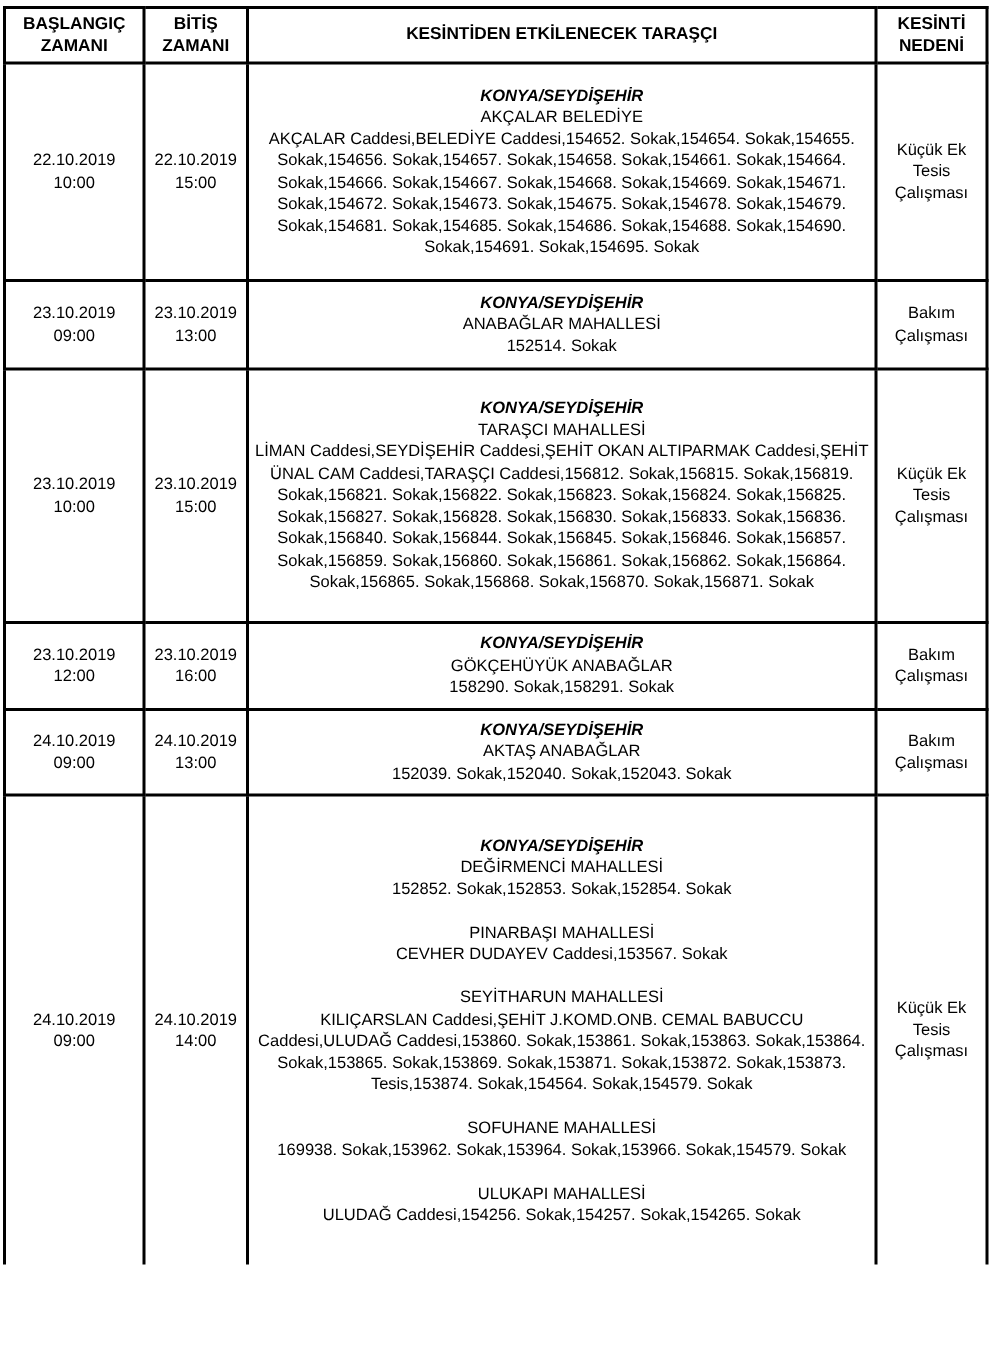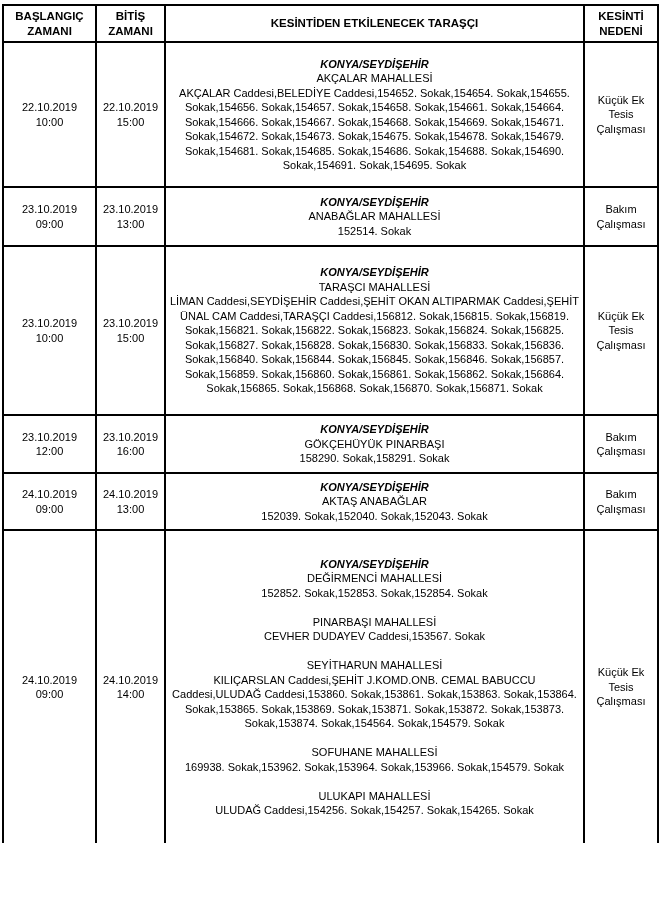--- a/index.html
+++ b/index.html
@@ -83,21 +83,21 @@
     </thead>
     <tbody>
         <tr class="row-0">
           <td class="time-cell">22.10.2019
 10:00</td>
           <td class="time-cell">22.10.2019
 15:00</td>
           <td class="regions">
             <div class="city">KONYA/SEYDİŞEHİR</div>
             <div class="area">
-              <div class="area-name">AKÇALAR MAHALLESİ</div>
+              <div class="area-name">AKÇALAR BELEDİYE</div>
               <div class="streets">AKÇALAR Caddesi,BELEDİYE Caddesi,154652. Sokak,154654. Sokak,154655. Sokak,154656. Sokak,154657. Sokak,154658. Sokak,154661. Sokak,154664. Sokak,154666. Sokak,154667. Sokak,154668. Sokak,154669. Sokak,154671. Sokak,154672. Sokak,154673. Sokak,154675. Sokak,154678. Sokak,154679. Sokak,154681. Sokak,154685. Sokak,154686. Sokak,154688. Sokak,154690. Sokak,154691. Sokak,154695. Sokak</div>
             </div>
           </td>
           <td class="reason">Küçük Ek Tesis Çalışması</td>
         </tr>
         <tr class="row-1">
           <td class="time-cell">23.10.2019
 09:00</td>
           <td class="time-cell">23.10.2019
 13:00</td>
@@ -125,21 +125,21 @@
           <td class="reason">Küçük Ek Tesis Çalışması</td>
         </tr>
         <tr class="row-3">
           <td class="time-cell">23.10.2019
 12:00</td>
           <td class="time-cell">23.10.2019
 16:00</td>
           <td class="regions">
             <div class="city">KONYA/SEYDİŞEHİR</div>
             <div class="area">
-              <div class="area-name">GÖKÇEHÜYÜK PINARBAŞI</div>
+              <div class="area-name">GÖKÇEHÜYÜK ANABAĞLAR</div>
               <div class="streets">158290. Sokak,158291. Sokak</div>
             </div>
           </td>
           <td class="reason">Bakım Çalışması</td>
         </tr>
         <tr class="row-4">
           <td class="time-cell">24.10.2019
 09:00</td>
           <td class="time-cell">24.10.2019
 13:00</td>
@@ -162,21 +162,21 @@
             <div class="area">
               <div class="area-name">DEĞİRMENCİ MAHALLESİ</div>
               <div class="streets">152852. Sokak,152853. Sokak,152854. Sokak</div>
             </div>
             <div class="area gap">
               <div class="area-name">PINARBAŞI MAHALLESİ</div>
               <div class="streets">CEVHER DUDAYEV Caddesi,153567. Sokak</div>
             </div>
             <div class="area gap">
               <div class="area-name">SEYİTHARUN MAHALLESİ</div>
-              <div class="streets">KILIÇARSLAN Caddesi,ŞEHİT J.KOMD.ONB. CEMAL BABUCCU Caddesi,ULUDAĞ Caddesi,153860. Sokak,153861. Sokak,153863. Sokak,153864. Sokak,153865. Sokak,153869. Sokak,153871. Sokak,153872. Sokak,153873. Sokak,153874. Sokak,154564. Sokak,154579. Sokak</div>
+              <div class="streets">KILIÇARSLAN Caddesi,ŞEHİT J.KOMD.ONB. CEMAL BABUCCU Caddesi,ULUDAĞ Caddesi,153860. Sokak,153861. Sokak,153863. Sokak,153864. Sokak,153865. Sokak,153869. Sokak,153871. Sokak,153872. Sokak,153873. Tesis,153874. Sokak,154564. Sokak,154579. Sokak</div>
             </div>
             <div class="area gap">
               <div class="area-name">SOFUHANE MAHALLESİ</div>
               <div class="streets">169938. Sokak,153962. Sokak,153964. Sokak,153966. Sokak,154579. Sokak</div>
             </div>
             <div class="area gap">
               <div class="area-name">ULUKAPI MAHALLESİ</div>
               <div class="streets">ULUDAĞ Caddesi,154256. Sokak,154257. Sokak,154265. Sokak</div>
             </div>
           </td>

